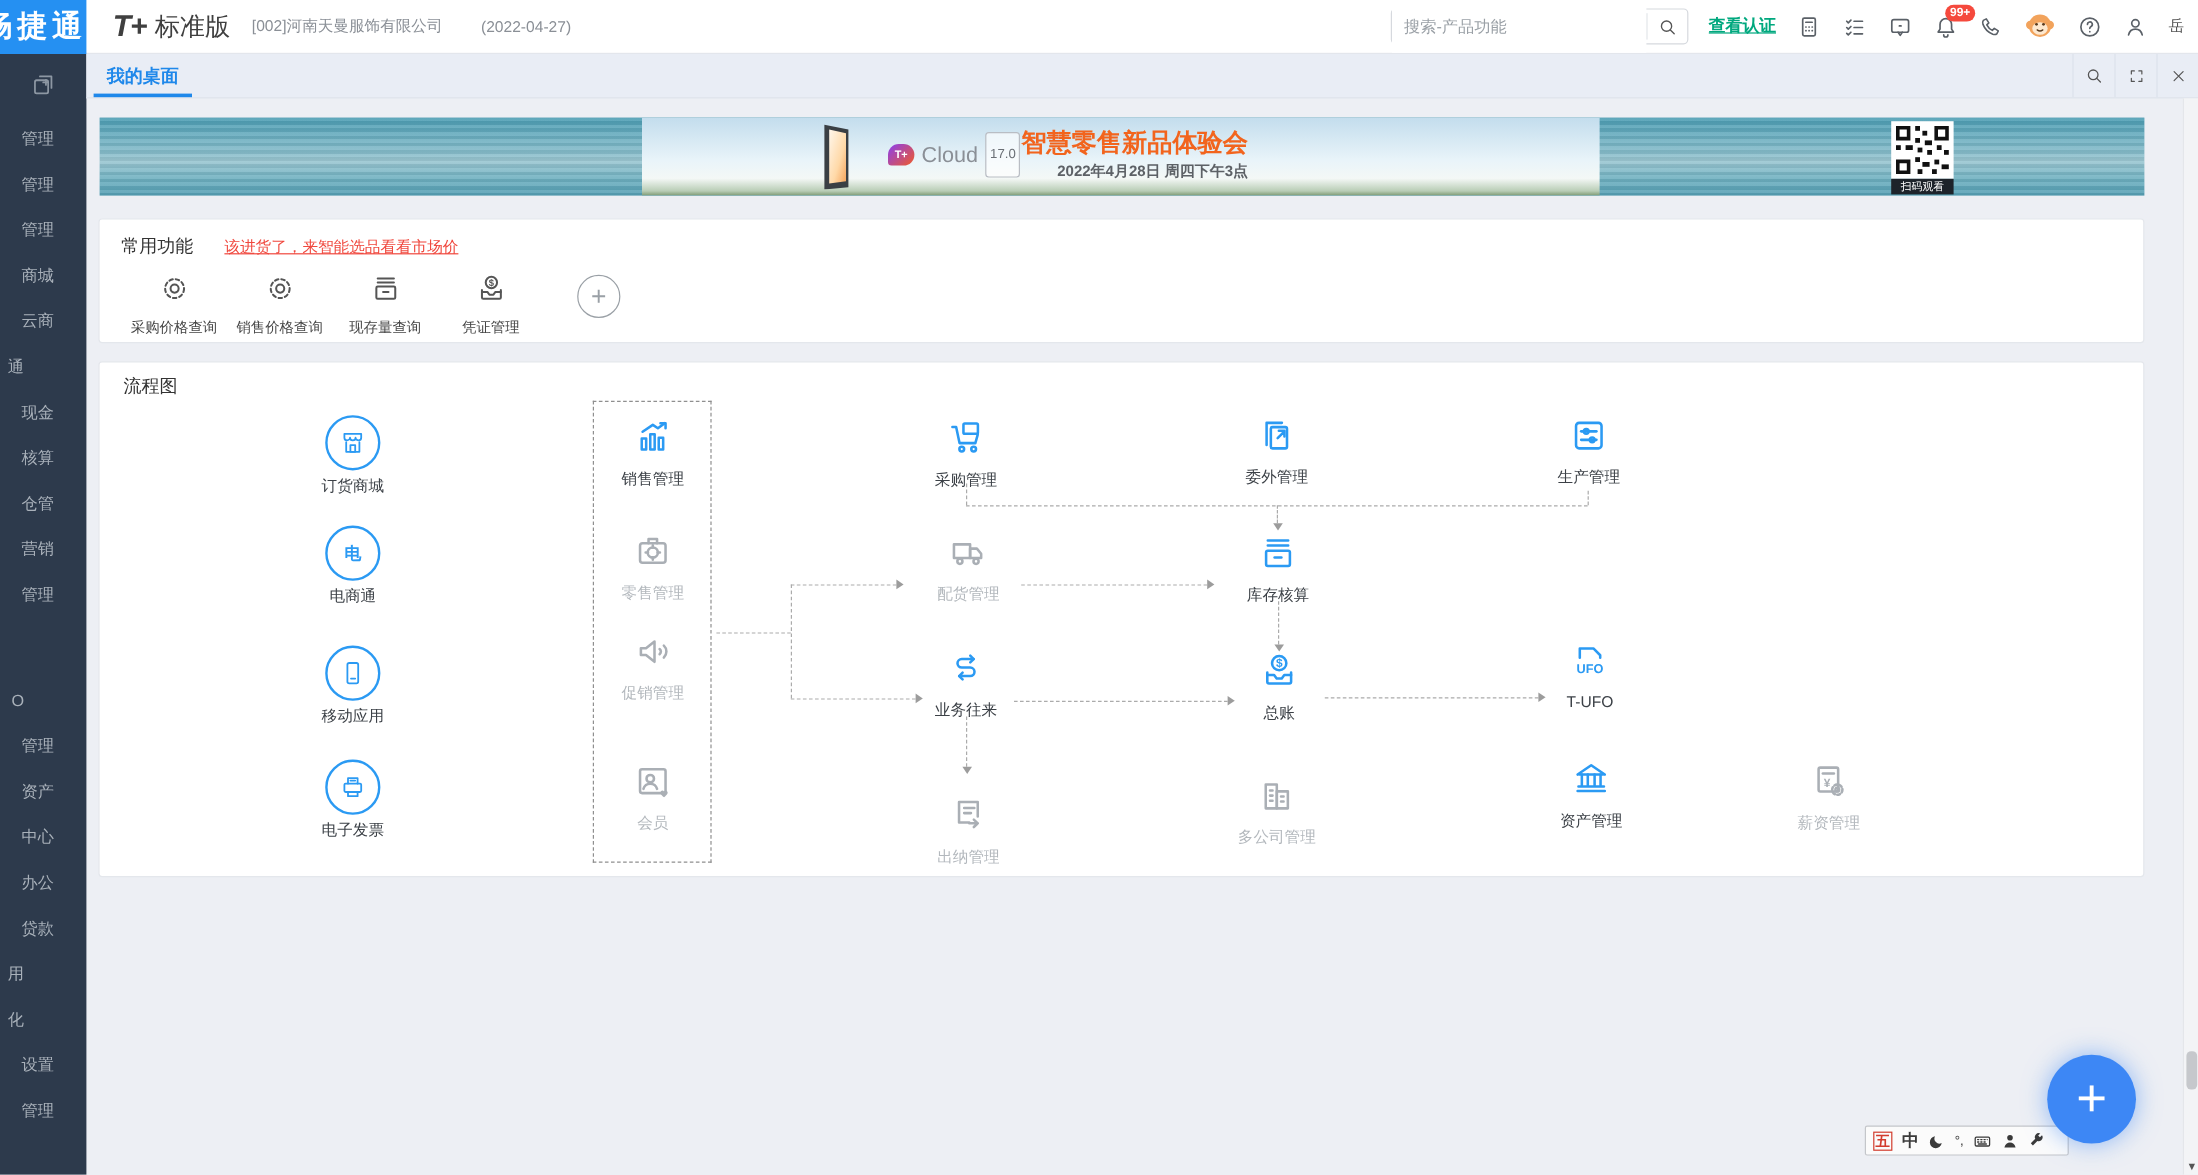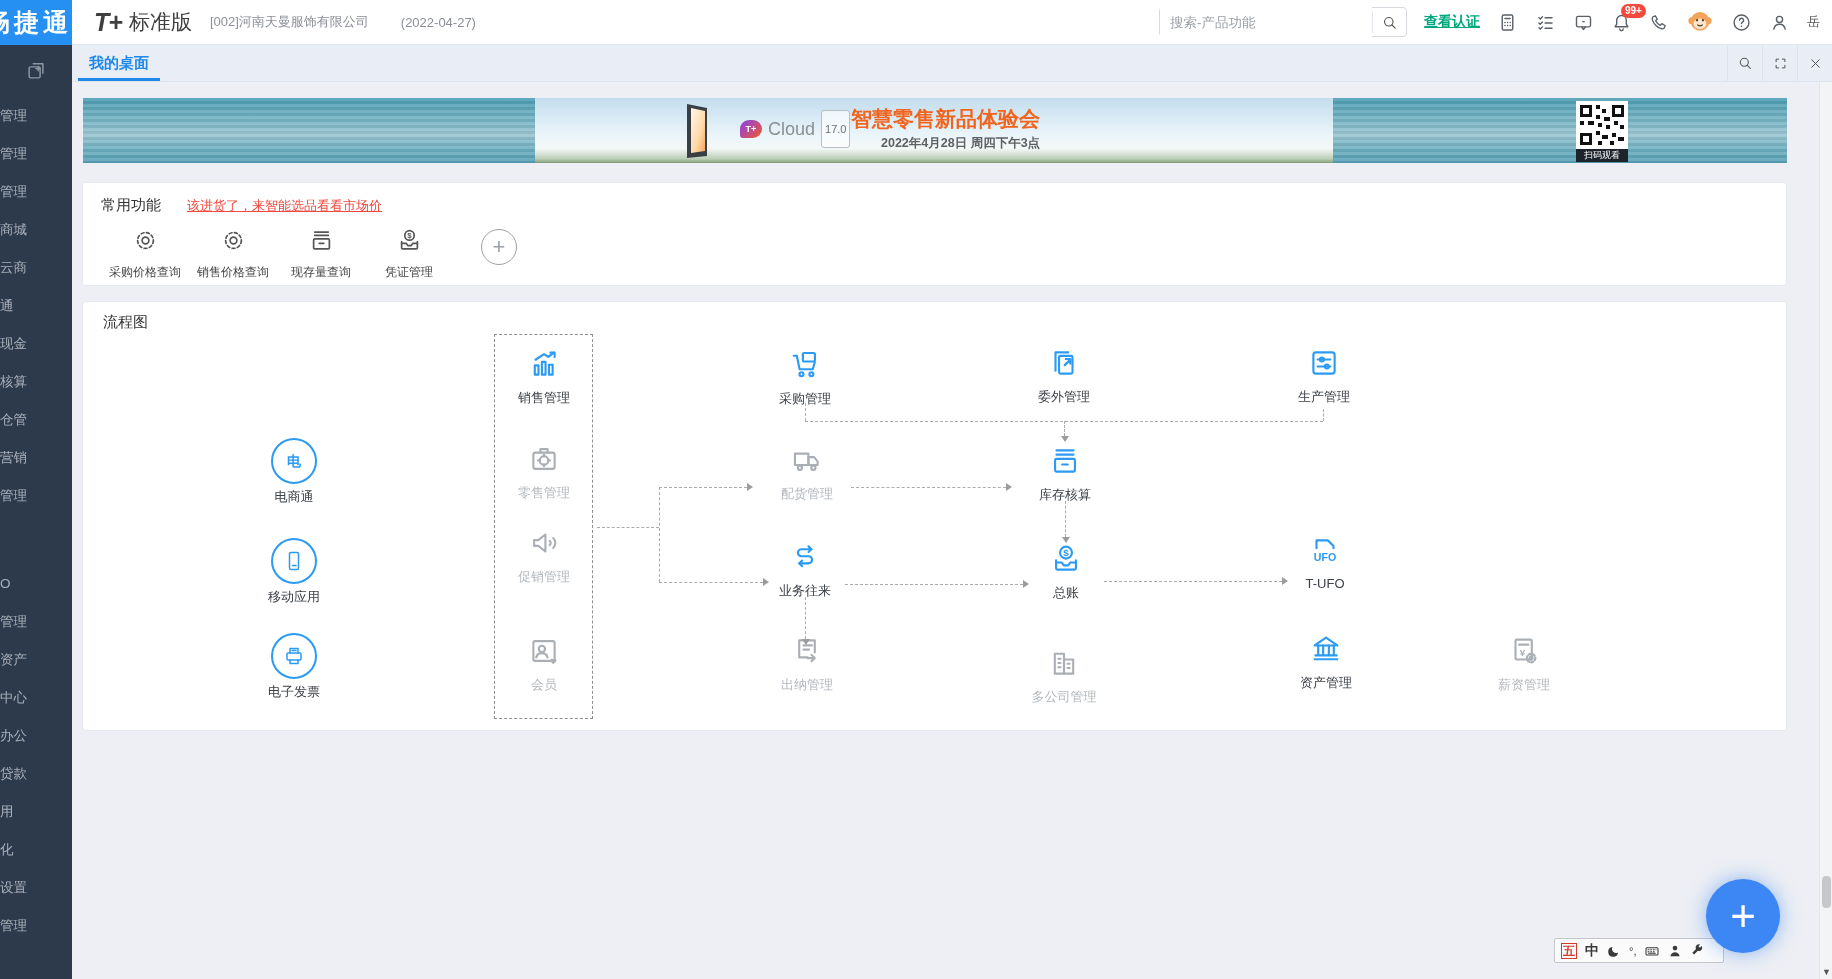--- a/index.html
+++ b/index.html
@@ -20,21 +20,21 @@
   .searchbox input::placeholder{color:#9aa0a6}
   .searchbox .sico{width:34px;height:22px;display:flex;align-items:center;justify-content:center;border-left:1px solid #e3e6ea;color:#555}
   .certlink{font-size:14px;font-weight:bold;color:#00a87e;text-decoration:underline;cursor:pointer}
   .hic{color:#5a6067;display:inline-flex;cursor:pointer}
   .bellwrap{position:relative;display:inline-flex}
   .badge{position:absolute;top:-8px;left:10px;background:#f5493d;color:#fff;font-size:10px;line-height:14px;border-radius:8px;padding:0 4px;font-weight:bold}
   .uname{font-size:13px;color:#555;white-space:nowrap}
   
   .sbar{position:absolute;left:0;top:45px;width:72px;height:934px;background:#2d3a4c;z-index:20}
   .sbar .stool{height:52px;display:flex;align-items:center;justify-content:center;color:#8d97a3;cursor:pointer}
-  .sitem{height:38px;line-height:38px;font-size:13.5px;color:#a9b1ba;padding-right:27px;white-space:nowrap;overflow:hidden;cursor:pointer}
+  .sitem{height:38px;line-height:38px;font-size:13.5px;color:#a9b1ba;text-align:right;padding-right:27px;white-space:nowrap;overflow:hidden;cursor:pointer}
   .sitem.s-short{padding-right:52px}
   .sgap{height:50px}
   
   .tabs{position:absolute;left:72px;top:45px;width:1760px;height:37px;background:#e9edf5;border-bottom:1px solid #dfe3ec;display:flex;align-items:stretch;z-index:25}
   .tab{position:relative;padding:0 17px;display:flex;align-items:center;font-size:15px;font-weight:bold;color:#1f88ea;cursor:pointer}
   .tab .tline{position:absolute;left:6px;right:6px;bottom:0;height:3px;background:#1f88ea}
   .tabicons{margin-left:auto;display:flex}
   .tabico{width:35px;display:flex;align-items:center;justify-content:center;color:#555;border-left:1px solid #dde2ec;cursor:pointer}
   
   .main{position:absolute;left:72px;top:82px;width:1760px;height:897px;background:#edeff4}
@@ -324,20 +324,30 @@
             </svg></span>
         <div class="clab">凭证管理</div>
       </div>
       <div class="plusbtn">+</div>
     </div>
   </div>
 
   <div class="card fcard">
     <div class="ftitle">流程图</div>
 
+    <div class="node cnode" style="left:211px;top:44px">
+      <div class="ring">
+          <svg class="svgic svgthin" width="24" height="24" viewBox="0 0 24 24">
+            <path d="M5 4.5h14v3.2c0 1.2-1 2.2-2.3 2.2-1.2 0-2.4-1-2.4-2.2 0 1.2-1 2.2-2.3 2.2s-2.3-1-2.3-2.2C9.7 8.7 8.5 9.9 7.3 9.9 6 9.9 5 8.9 5 7.7z"></path>
+            <path d="M6.5 11.5v8h11v-8"></path>
+            <rect x="10" y="14" width="4" height="5.5"></rect>
+          </svg>
+        </div>
+      <div class="lb lb-on">订货商城</div>
+    </div>
     <div class="node cnode" style="left:211px;top:136px">
       <div class="ring">
           <svg width="24" height="24" viewBox="0 0 24 24">
             <text x="12" y="17" text-anchor="middle" font-size="14" font-weight="bold" fill="#2b9af3">电</text>
           </svg>
         </div>
       <div class="lb lb-on">电商通</div>
     </div>
     <div class="node cnode" style="left:211px;top:236px">
       <div class="ring">
@@ -459,21 +469,21 @@
           </svg></span>
       <div class="lb lb-on">总账</div>
     </div>
     <div class="node" style="left:1242px;top:232px">
       <span class="on"><svg class="svgic svgthin" width="34" height="34" viewBox="0 0 24 24">
             <path d="M6 10V4.5h8l4 4V10"></path>
             <text x="12" y="19" text-anchor="middle" font-size="7.5" font-weight="bold" fill="currentColor" stroke="none">UFO</text>
           </svg></span>
       <div class="lb lb-on">T-UFO</div>
     </div>
-    <div class="node" style="left:724px;top:332px">
+    <div class="node" style="left:724px;top:360px">
       <span class="off"><svg class="svgic svgthin" width="34" height="34" viewBox="0 0 24 24">
             <path d="M17.5 13V4.5h-11v12h6"></path>
             <path d="M9.5 8h6M9.5 11h4"></path>
             <path d="M12.5 17h5M15.2 14.8l2.3 2.2-2.3 2.2"></path>
           </svg></span>
       <div class="lb lb-off">出纳管理</div>
     </div>
     <div class="node" style="left:981px;top:344px">
       <span class="off"><svg class="svgic svgthin" width="34" height="34" viewBox="0 0 24 24">
             <rect x="5.5" y="5.5" width="6.5" height="14"></rect>

